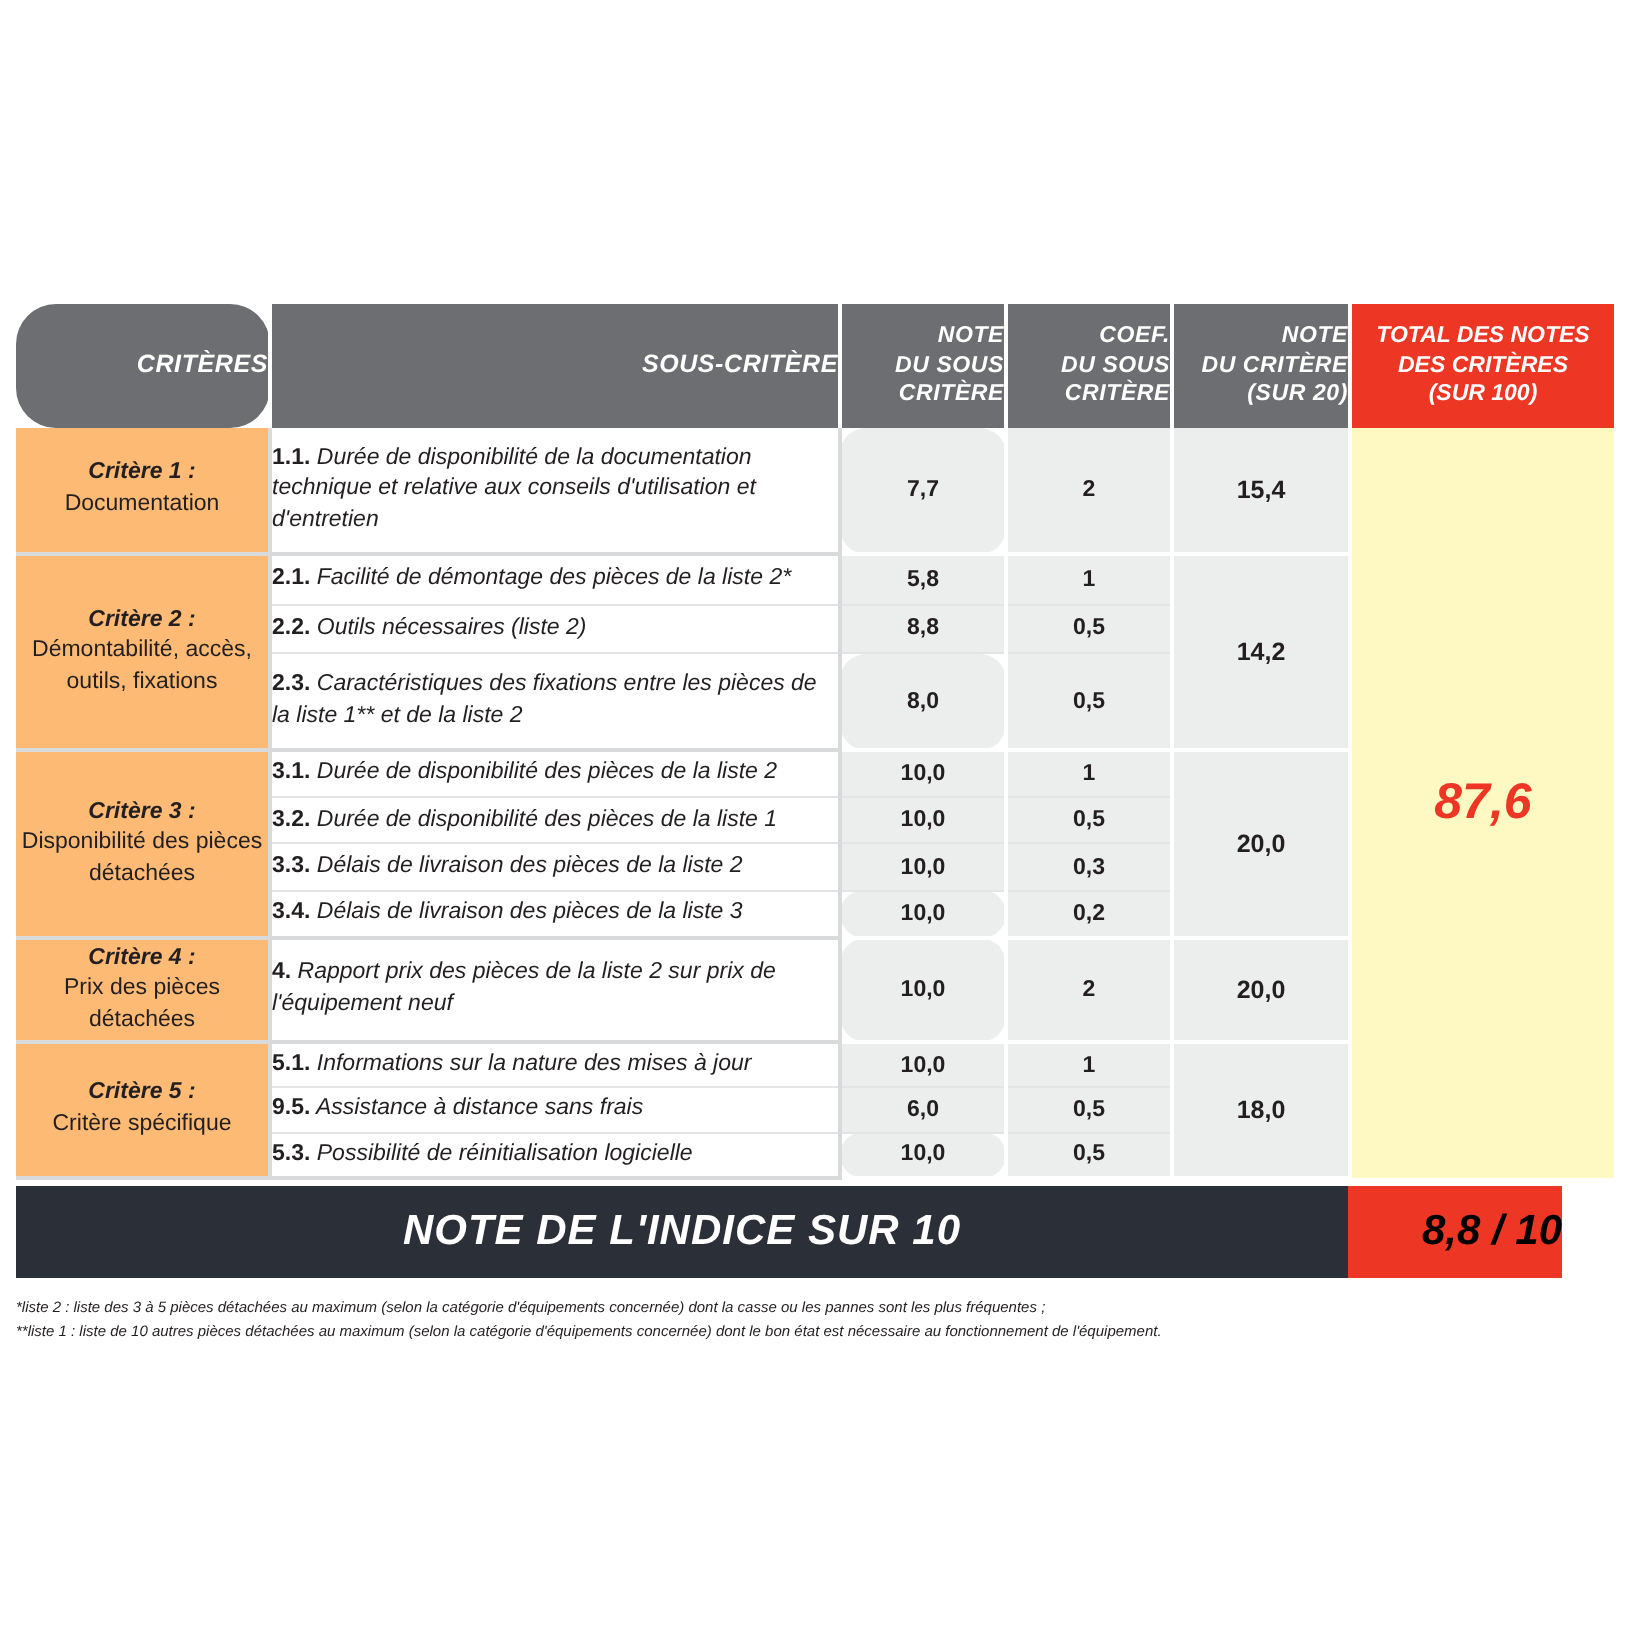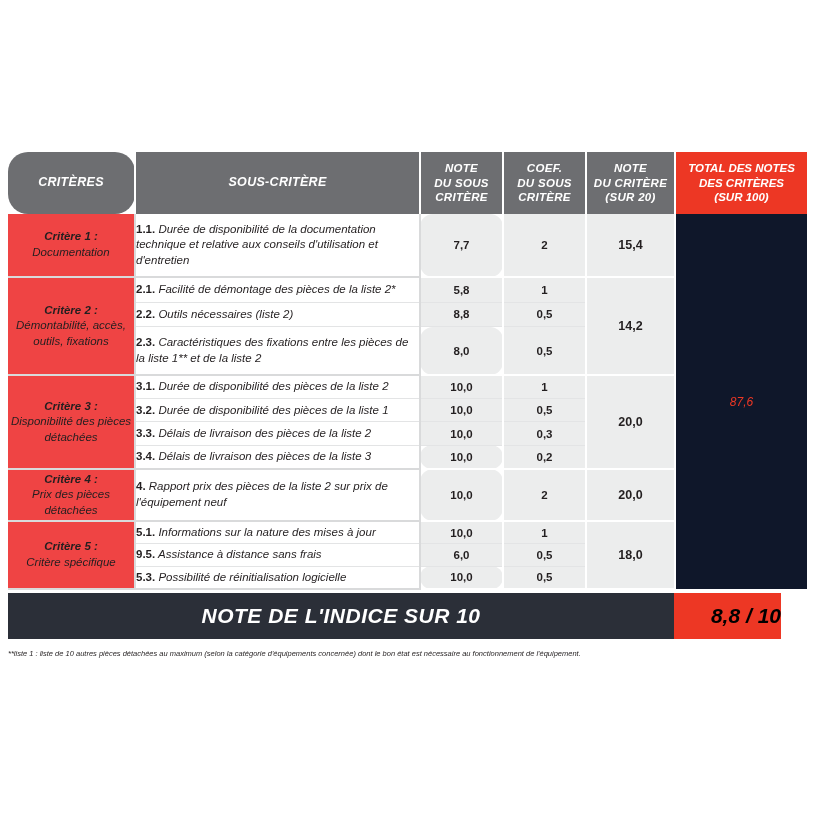--- a/index.html
+++ b/index.html
@@ -27,21 +27,21 @@
     width: 799px;
   }
   table.indice td, table.indice th {
     padding: 0;
     vertical-align: middle;
   }
   
   .hdr {
     background: #6d6e71;
     color: #ffffff;
-    text-align: center;
+    text-align: right;
     font-weight: bold;
     font-style: italic;
     font-size: 11.5px;
     line-height: 1.25;
     letter-spacing: .3px;
     height: 62px;
     border-right: 2px solid #ffffff;
   }
   .hdr.crit { font-size: 12.5px; border-radius: 20px; }
   .hdr.sous { font-size: 12.5px; }
@@ -50,30 +50,30 @@
     color: #ffffff;
     text-align: center;
     font-weight: bold;
     font-style: italic;
     font-size: 11.5px;
     line-height: 1.25;
     height: 62px;
   }
   
   .crit-cell {
-    background: #ef4444;
+    background: #fdba74;
     text-align: center;
     font-size: 11.5px;
     line-height: 1.35;
     padding: 4px 6px;
     border-bottom: 2px solid #d9dadb;
     border-right: 2px solid #d9dadb;
   }
   .crit-cell .t1 { font-weight: bold; font-style: italic; display: block; }
-  .crit-cell .t2 { font-style: italic; display: block; }
+  .crit-cell .t2 { display: block; }
 
   .sub-cell {
     background: #ffffff;
     font-size: 11.5px;
     font-style: italic;
     line-height: 1.35;
     padding: 7px 10px 7px 12px;
     border-bottom: 1px solid #e3e4e5;
     border-right: 2px solid #d9dadb;
     margin-left: 20px;
@@ -103,26 +103,26 @@
 
   .note-crit-cell {
     background: #eceded;
     text-align: center;
     font-size: 12.5px;
     font-weight: bold;
     border-bottom: 2px solid #ffffff;
     border-right: 2px solid #ffffff;
   }
   .total-cell {
-    background: #0f172a;
+    background: #fef9c3;
     text-align: center;
     color: #ed3724;
-    font-weight: normal;
-    font-style: italic;
-    font-size: 12px;
+    font-weight: bold;
+    font-style: italic;
+    font-size: 25px;
   }
   
   .footbar {
     display: flex;
     width: 773px;
     margin-top: 3px;
   }
   .footbar-left {
     flex: 0 0 666px;
     background: #2b2f38;
@@ -318,16 +318,17 @@
       </tr>
     </tbody>
   </table>
 
   <div class="footbar">
     <div class="footbar-left">NOTE DE L'INDICE SUR 10</div>
     <div class="footbar-right">8,8 / 10</div>
   </div>
 
   <div class="notes">
+    <div>*liste 2 : liste des 3 à 5 pièces détachées au maximum (selon la catégorie d'équipements concernée) dont la casse ou les pannes sont les plus fréquentes ;</div>
     <div>**liste 1 : liste de 10 autres pièces détachées au maximum (selon la catégorie d'équipements concernée) dont le bon état est nécessaire au fonctionnement de l'équipement.</div>
   </div>
 
 </div>
 
 </body></html>

